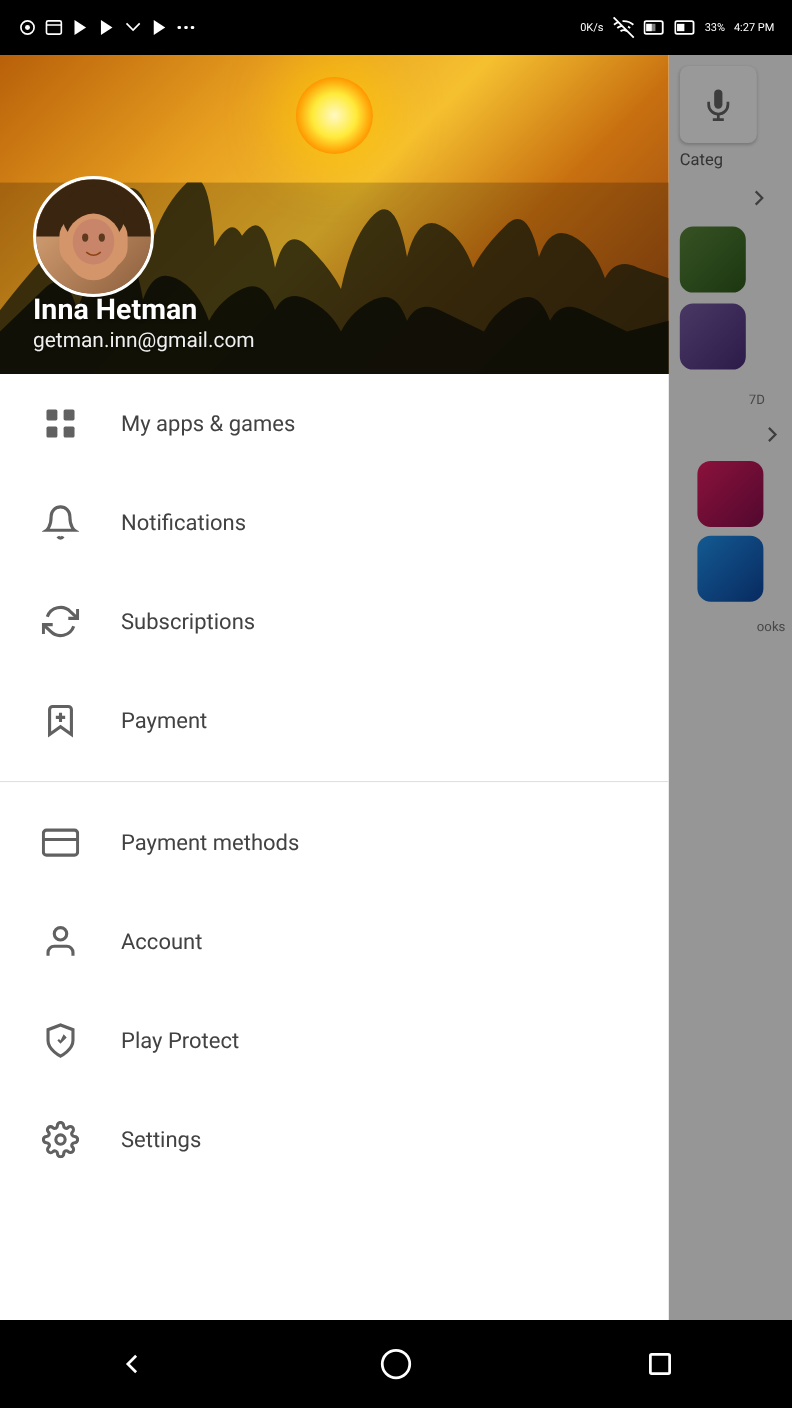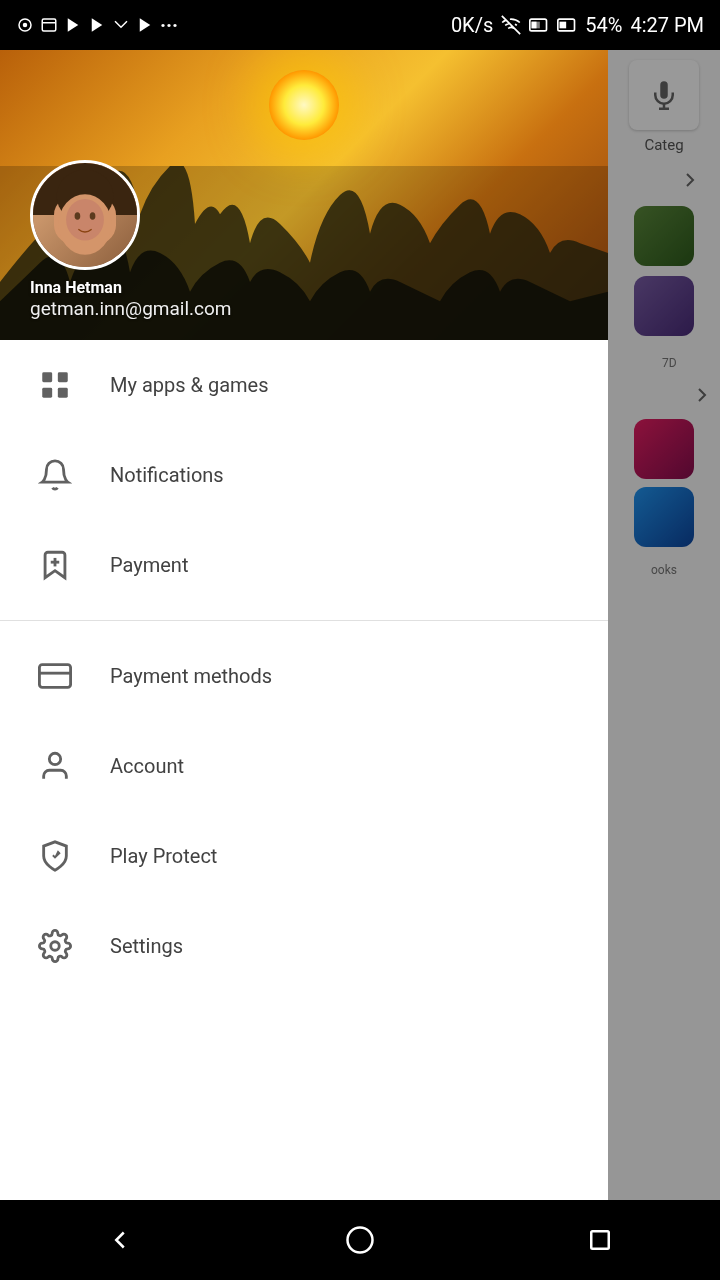--- a/index.html
+++ b/index.html
@@ -26,21 +26,21 @@
     }
     .status-bar-left {
       display: flex;
       align-items: center;
       gap: 6px;
     }
     .status-bar-right {
       display: flex;
       align-items: center;
       gap: 8px;
-      font-size: 20px;
+      font-size: 10px;
       color: #fff;
     }
 
     
     .drawer-overlay {
       position: absolute;
       top: 50px; left: 0; right: 0; bottom: 80px;
       background: rgba(0,0,0,0.4);
       z-index: 10;
     }
@@ -130,21 +130,21 @@
       height: 50%;
       background: #d4956a;
       border-radius: 40%;
     }
     .profile-info {
       position: absolute;
       bottom: 20px;
       left: 30px;
     }
     .profile-name {
-      font-size: 16px;
+      font-size: 26px;
       font-weight: bold;
       color: #fff;
       text-shadow: 0 1px 3px rgba(0,0,0,0.5);
     }
     .profile-email {
       font-size: 19px;
       color: #f0f0f0;
       text-shadow: 0 1px 2px rgba(0,0,0,0.5);
     }
 
@@ -260,57 +260,57 @@
       </svg>
     <svg width="20" height="20" viewBox="0 0 24 24" fill="white">
         <rect x="1" y="5" width="20" height="14" rx="2" stroke="white" stroke-width="2" fill="none"></rect>
         <rect x="3" y="8" width="6" height="8" fill="white"></rect>
         <rect x="3" y="8" width="10" height="8" fill="white" opacity="0.5"></rect>
       </svg>
     <svg width="20" height="20" viewBox="0 0 24 24" fill="white">
         <rect x="1" y="5" width="20" height="14" rx="2" stroke="white" stroke-width="2" fill="none"></rect>
         <rect x="3" y="8" width="8" height="8" fill="white"></rect>
       </svg>
-    <span>54%</span>
+    <span>33%</span>
     <span>4:27 PM</span>
   </div>
 </div>
 
 <div class="right-panel">
-  <div style="padding:10px; display:flex; flex-direction:column; align-items:center; gap:6px;">
+  <div style="padding:10px; display:flex; flex-direction:column; gap:6px;">
     <div style="width:70px;height:70px;background:#fff;border-radius:8px;display:flex;align-items:center;justify-content:center;box-shadow:0 1px 3px rgba(0,0,0,0.2);">
       <svg width="30" height="30" viewBox="0 0 24 24" fill="#666">
           <path d="M12 1a3 3 0 0 0-3 3v8a3 3 0 0 0 6 0V4a3 3 0 0 0-3-3z"></path>
           <path d="M19 10v2a7 7 0 0 1-14 0v-2" stroke="#666" stroke-width="2" fill="none"></path>
           <line x1="12" y1="19" x2="12" y2="23" stroke="#666" stroke-width="2"></line>
           <line x1="8" y1="23" x2="16" y2="23" stroke="#666" stroke-width="2"></line>
         </svg>
     </div>
     <span style="font-size:15px;color:#555;">Categ</span>
     <div style="width:40px;height:40px;display:flex;align-items:center;justify-content:center;align-self:flex-end;">
       <svg width="24" height="24" viewBox="0 0 24 24" fill="#666">
           <polyline points="9,18 15,12 9,6" stroke="#666" stroke-width="2" fill="none"></polyline>
         </svg>
     </div>
     <div style="width:60px;height:60px;border-radius:12px;background:linear-gradient(135deg,#5c8a3c,#2e5c1c);"></div>
     <div style="width:60px;height:60px;border-radius:12px;background:linear-gradient(135deg,#7b5ea7,#4a2c7a);margin-top:4px;"></div>
   </div>
-  <div style="padding:6px;text-align:left;margin-left:48px;">
+  <div style="padding:6px;text-align:center;margin-left:48px;">
     <span style="font-size:12px;color:#777;">7D</span>
   </div>
   <div style="padding:6px; display:flex; align-items:center; justify-content:flex-end;">
     <svg width="24" height="24" viewBox="0 0 24 24" fill="#666">
         <polyline points="9,18 15,12 9,6" stroke="#666" stroke-width="2" fill="none"></polyline>
       </svg>
   </div>
   <div style="padding:6px;display:flex;flex-direction:column;align-items:center;gap:4px;">
     <div style="width:60px;height:60px;border-radius:12px;background:linear-gradient(135deg,#e91e63,#880e4f);"></div>
     <div style="width:60px;height:60px;border-radius:12px;background:linear-gradient(135deg,#2196f3,#0d47a1);margin-top:4px;"></div>
   </div>
-  <div style="padding:6px;text-align:center;">
+  <div style="padding:6px;text-align:right;">
     <span style="font-size:12px;color:#777;">ooks</span>
   </div>
 </div>
 
 <div class="drawer-overlay"></div>
 
 <div class="drawer">
 
   <div class="profile-header">
     <div class="profile-bg">
@@ -358,20 +358,30 @@
       <div class="menu-item">
         <div class="menu-icon">
           <svg viewBox="0 0 24 24">
               <path d="M18 8A6 6 0 0 0 6 8c0 7-3 9-3 9h18s-3-2-3-9" stroke="#616161" stroke-width="2" fill="none"></path>
               <path d="M13.73 21a2 2 0 0 1-3.46 0" stroke="#616161" stroke-width="2" fill="none"></path>
             </svg>
         </div>
         <span class="menu-label">Notifications</span>
       </div>
 
+      <div class="menu-item">
+        <div class="menu-icon">
+          <svg viewBox="0 0 24 24">
+              <polyline points="23,4 23,10 17,10" stroke="#616161" stroke-width="2" fill="none"></polyline>
+              <polyline points="1,20 1,14 7,14" stroke="#616161" stroke-width="2" fill="none"></polyline>
+              <path d="M3.51 9a9 9 0 0 1 14.85-3.36L23 10M1 14l4.64 4.36A9 9 0 0 0 20.49 15" stroke="#616161" stroke-width="2" fill="none"></path>
+            </svg>
+        </div>
+        <span class="menu-label">Subscriptions</span>
+      </div>
 
       <div class="menu-item">
         <div class="menu-icon">
           <svg viewBox="0 0 24 24">
               <path d="M19 21l-7-5-7 5V5a2 2 0 0 1 2-2h10a2 2 0 0 1 2 2z" stroke="#616161" stroke-width="2" fill="none"></path>
               <line x1="12" y1="7" x2="12" y2="13" stroke="#616161" stroke-width="2"></line>
               <line x1="9" y1="10" x2="15" y2="10" stroke="#616161" stroke-width="2"></line>
             </svg>
         </div>
         <span class="menu-label">Payment</span>

